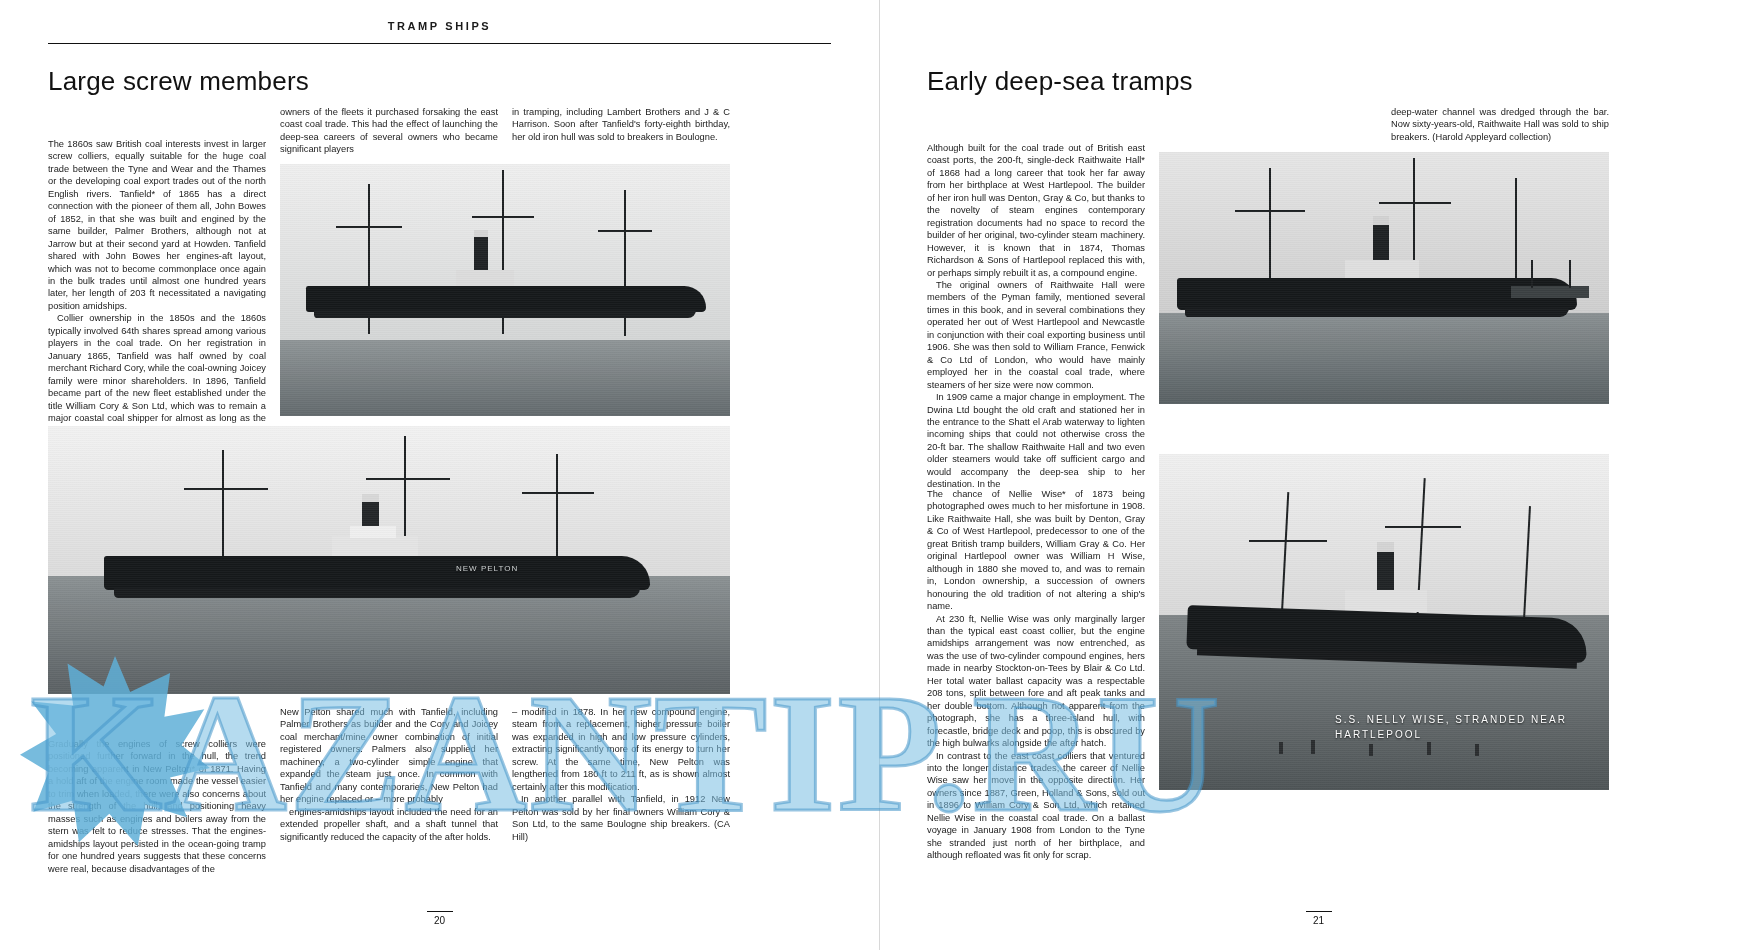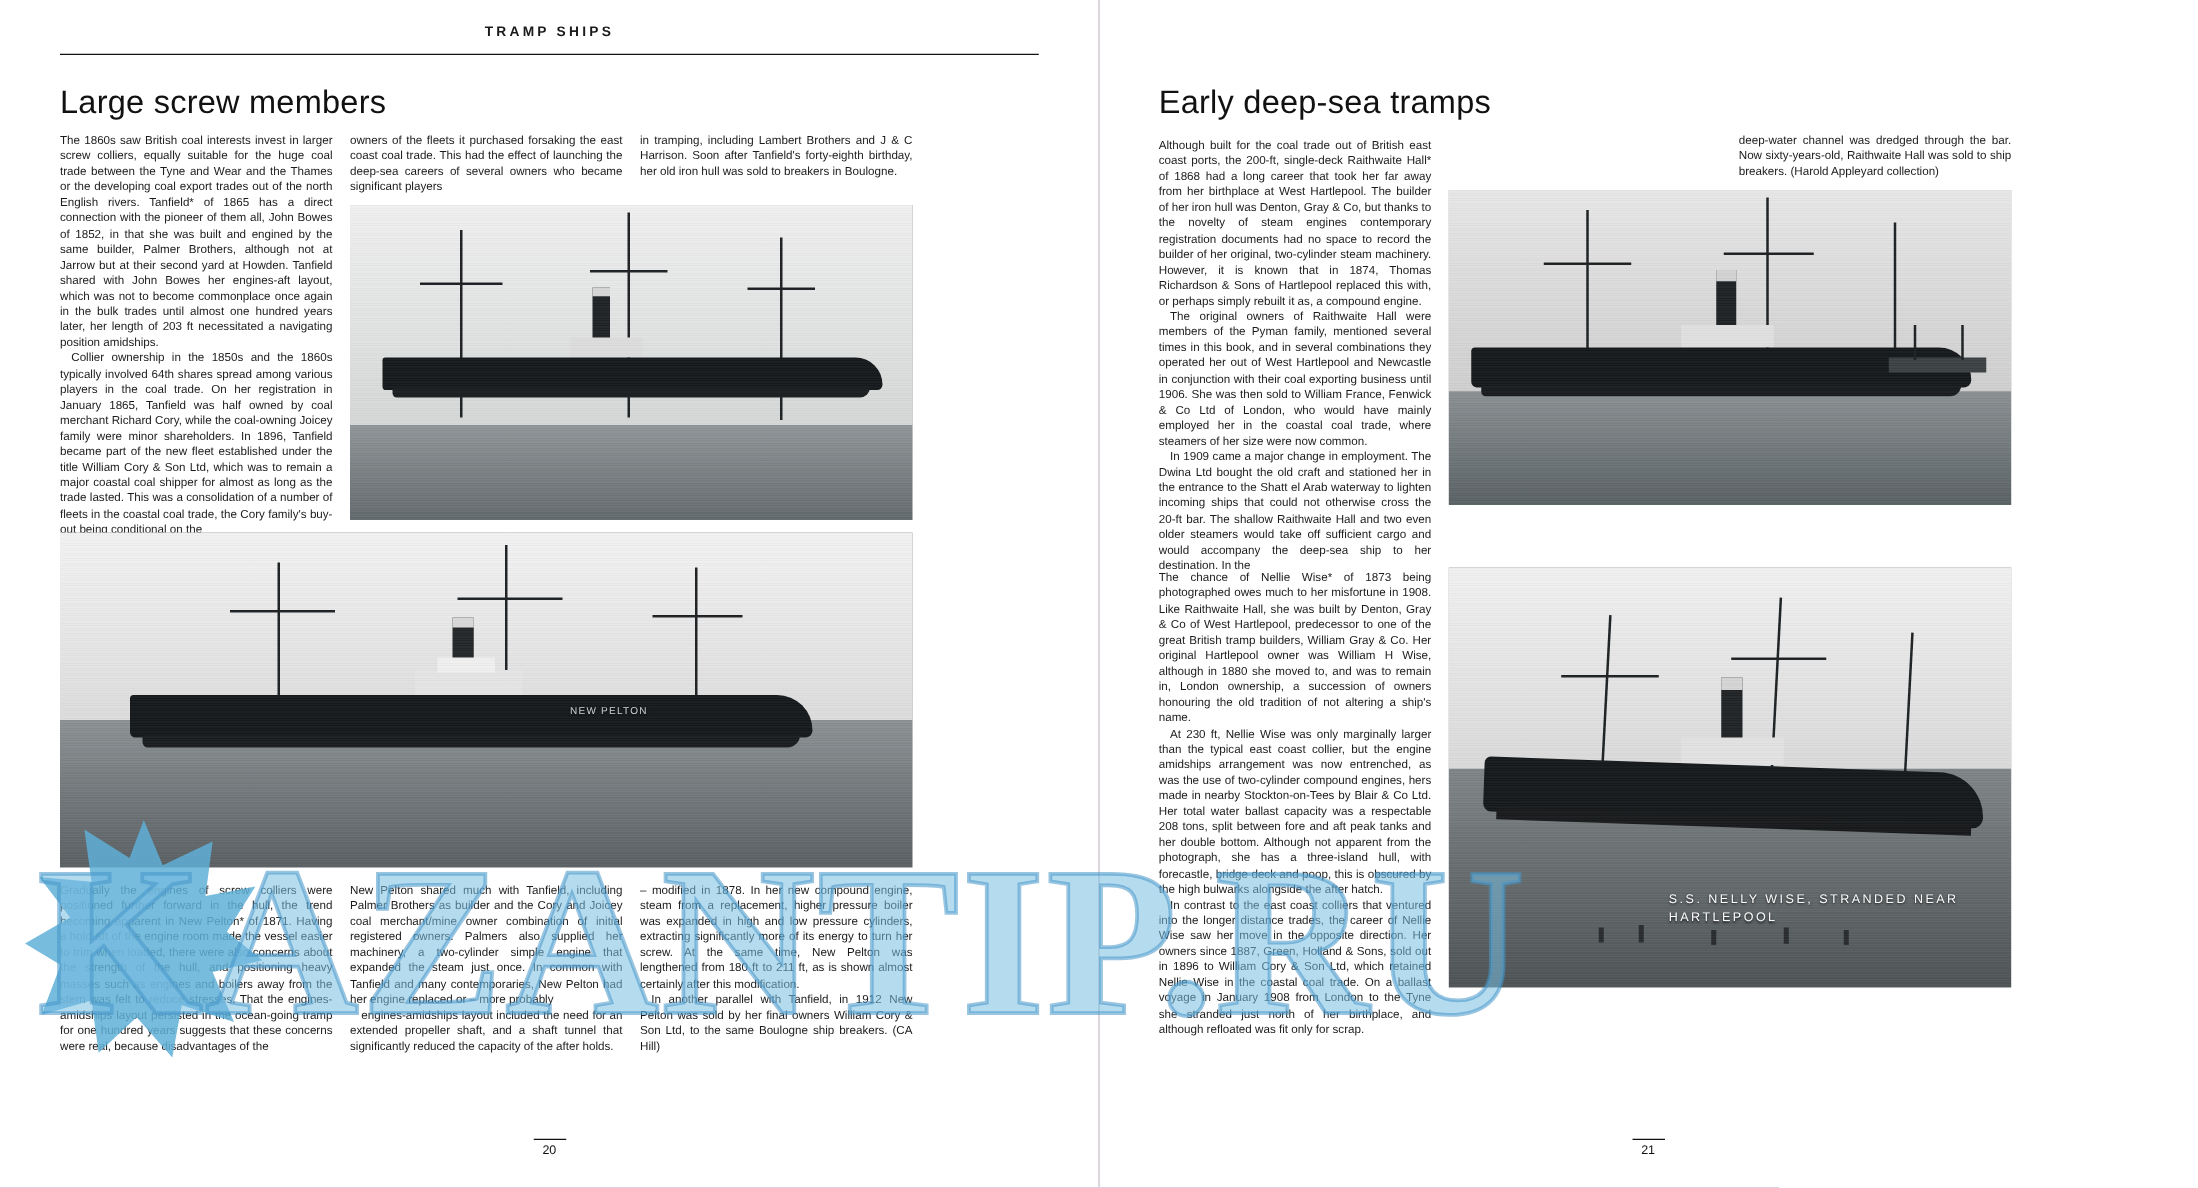--- a/index.html
+++ b/index.html
@@ -6,21 +6,21 @@
   html, body {
     margin: 0; padding: 0;
     background: #ffffff;
     width: 1758px; height: 950px;
     font-family: "Liberation Sans", sans-serif;
   }
   #page {
     position: relative;
     width: 1758px; height: 950px;
     overflow: hidden;
-    background: #701a75;
+    background: #b91c1c;
   }
   .spread { position: absolute; inset: 0; display: flex; }
   .page {
     position: relative;
     width: 879px; height: 950px;
     background: #ffffff;
     padding: 0;
   }
   .page-inner {
     position: absolute;
@@ -64,21 +64,21 @@
   }
   .col {
     position: absolute;
     top: 0;
     width: 218px;
     font-size: 9.3px;
     line-height: 1.34;
     color: #1b1b1b;
     text-align: justify;
   }
-  .col.c1 { left: 0; }
+  .col.c1 { left: 0; margin-top: 32px; }
   .col.c2 { left: 232px; }
   .col.c3 { left: 464px; }
   .col p { margin: 0 0 0 0; text-indent: 0; }
   .col p + p { text-indent: 9px; }
   
   .fig {
     position: absolute;
     background: #9a9a9a;
     overflow: hidden;
   }

